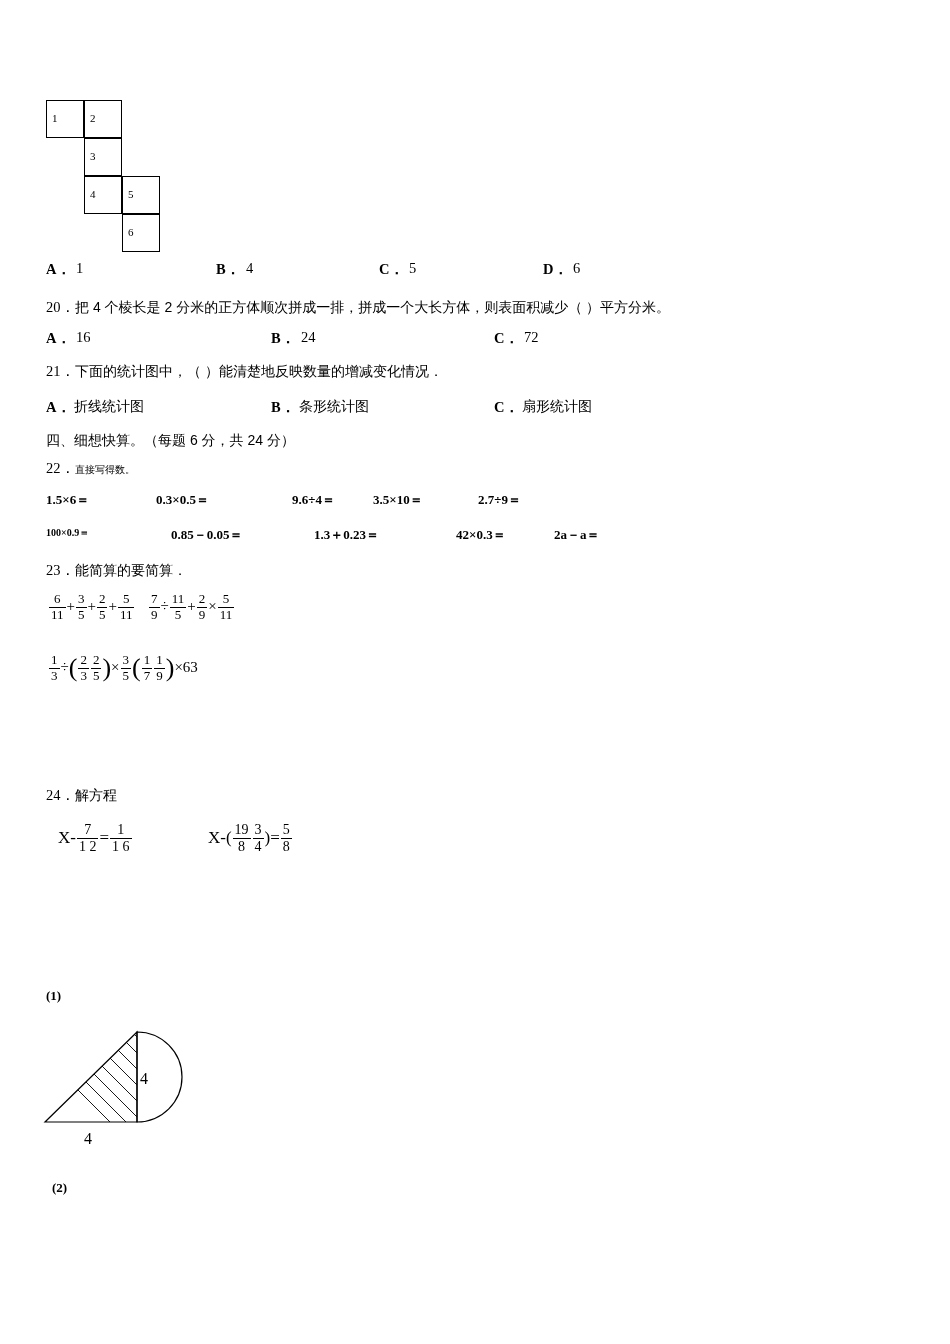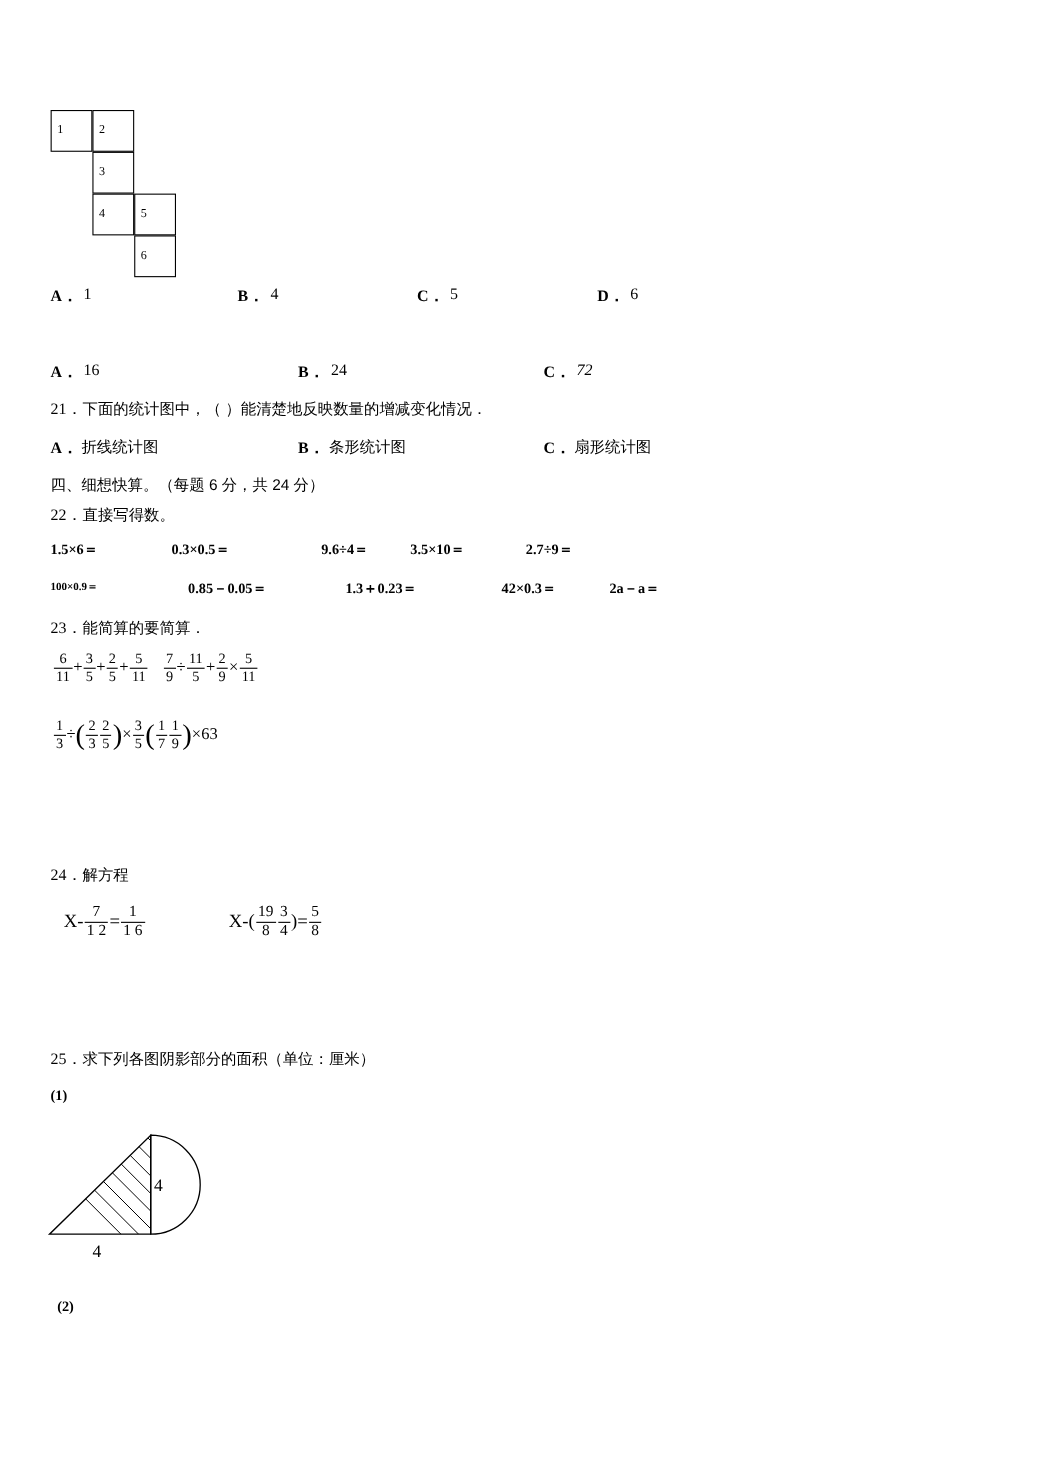--- a/index.html
+++ b/index.html
@@ -135,45 +135,48 @@
     <span class="op bold" style="left:0px;">A．</span>
     <span class="op" style="left:30px;">1</span>
     <span class="op bold" style="left:170px;">B．</span>
     <span class="op" style="left:200px;">4</span>
     <span class="op bold" style="left:333px;">C．</span>
     <span class="op" style="left:363px;">5</span>
     <span class="op bold" style="left:497px;">D．</span>
     <span class="op" style="left:527px;">6</span>
   </div>
 
+  <div class="tline" style="left:46px; top:297px;">
+    <span class="qnum">20．</span><span class="hei" style="font-size:14px;">把 4 个棱长是 2 分米的正方体顺次拼成一排，拼成一个大长方体，则表面积减少（   ）平方分米。</span>
+  </div>
   <div class="optrow" style="left:46px; top:329px; width:860px;">
     <span class="op bold" style="left:0px;">A．</span>
     <span class="op" style="left:30px;">16</span>
     <span class="op bold" style="left:225px;">B．</span>
     <span class="op" style="left:255px;">24</span>
     <span class="op bold" style="left:448px;">C．</span>
-    <span class="op" style="left:478px;font-style:italic;">72</span>
+    <span class="op" style="left:478px;">72</span>
   </div>
 
   <div class="tline" style="left:46px; top:361px;">
     <span class="qnum">21．</span><span class="hei" style="font-size:14px;">下面的统计图中，（   ）能清楚地反映数量的增减变化情况．</span>
   </div>
   <div class="optrow" style="left:46px; top:398px; width:860px;">
     <span class="op bold" style="left:0px;">A．</span>
     <span class="op hei" style="left:28px; font-size:14px;">折线统计图</span>
     <span class="op bold" style="left:225px;">B．</span>
     <span class="op hei" style="left:253px; font-size:14px;">条形统计图</span>
     <span class="op bold" style="left:448px;">C．</span>
     <span class="op hei" style="left:476px; font-size:14px;">扇形统计图</span>
   </div>
 
   <div class="tline hei" style="left:46px; top:430px; font-size:14px;">四、细想快算。（每题 6 分，共 24 分）</div>
 
   <div class="tline" style="left:46px; top:458px;">
-    <span class="qnum">22．</span><span class="hei" style="font-size:14px;">直接写得数。</span>
+    <span class="qnum">22．</span><span class="hei" style="font-size:10px;">直接写得数。</span>
   </div>
   <div class="optrow" style="left:46px; top:491px;">
     <span class="op bold" style="left:0px; font-size:13px;">1.5×6＝</span>
     <span class="op bold" style="left:110px; font-size:13px;">0.3×0.5＝</span>
     <span class="op bold" style="left:232px; font-size:13px;margin-left:14px;">9.6÷4＝</span>
     <span class="op bold" style="left:327px; font-size:13px;">3.5×10＝</span>
     <span class="op bold" style="left:432px; font-size:13px;">2.7÷9＝</span>
   </div>
   <div class="optrow" style="left:46px; top:526px;">
     <span class="op bold" style="left:0px; font-size:10px;">100×0.9＝</span>
@@ -202,23 +205,20 @@
   <div class="tline" style="left:46px; top:785px;">
     <span class="qnum">24．</span><span class="hei" style="font-size:14px;">解方程</span>
   </div>
   <div class="mathline" style="left:58px; top:822px; font-size:17px;">
     X-<span class="frac" style="font-size:14px;"><span class="num">7</span><span class="den">1 2</span></span>=<span class="frac" style="font-size:14px;"><span class="num">1</span><span class="den">1 6</span></span>
   </div>
   <div class="mathline" style="left:208px; top:822px; font-size:17px;">
     X-(<span class="frac" style="font-size:14px;"><span class="num">19</span><span class="den">8</span></span><span class="frac" style="font-size:14px;"><span class="num">3</span><span class="den">4</span></span>)=<span class="frac" style="font-size:14px;"><span class="num">5</span><span class="den">8</span></span>
   </div>
 
-  <div class="tline" style="left:46px; top:952px;">
-    <span class="qnum">25．</span><span class="hei" style="font-size:14px;">求下列各图阴影部分的面积（单位：厘米）</span>
-  </div>
   <div class="tline bold" style="left:46px; top:986px; font-size:13px;">(1)</div>
 
   <div class="fig25">
     <svg width="180" height="140" viewBox="0 0 180 140">
       <defs>
         <clipPath id="triclip">
           <polygon points="5,112 97,112 97,22"></polygon>
         </clipPath>
       </defs>
 

